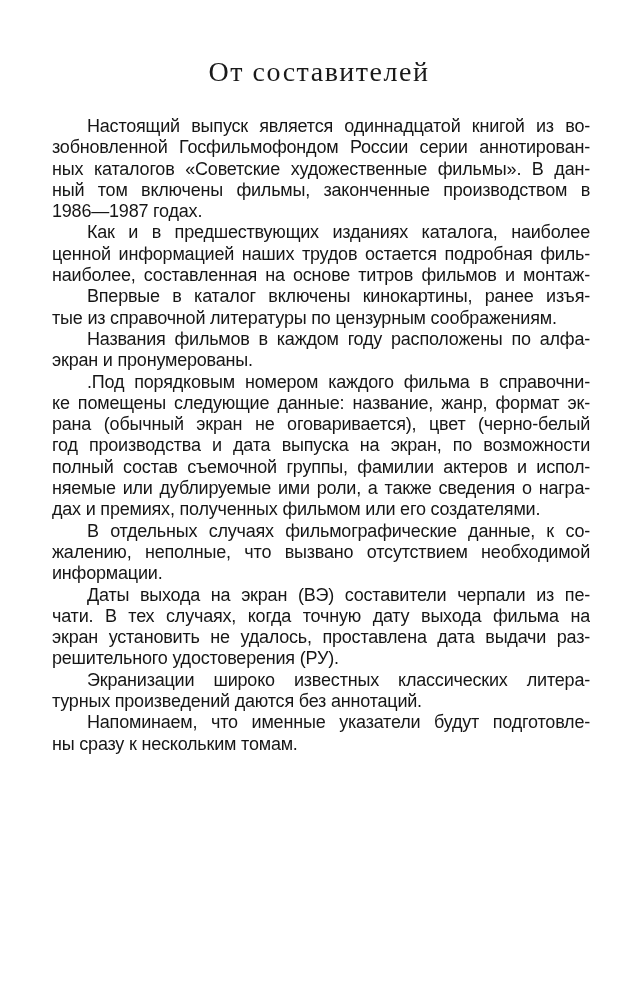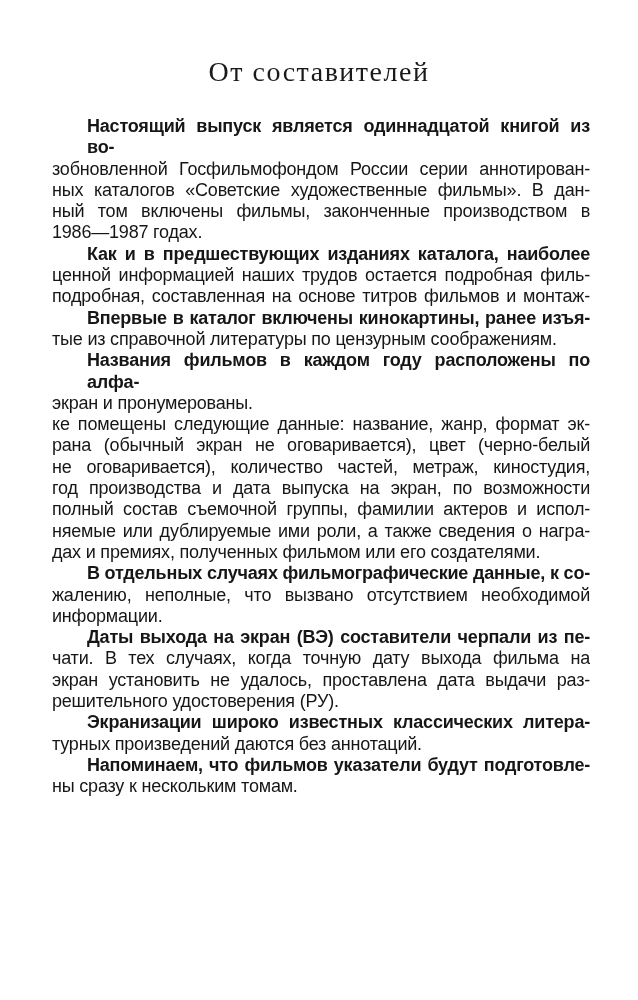--- a/index.html
+++ b/index.html
@@ -44,21 +44,20 @@
     margin: 0;
   }
   .text-line {
     text-align: justify;
     text-align-last: justify;
     white-space: normal;
     overflow: hidden;
   }
   .text-line.first {
     padding-left: 35px;
-    font-weight: bold;
   }
   .text-line.last {
     text-align: center;
     text-align-last: left;
   }
 </style>
 </head>
 <body>
 
 <div class="page">
@@ -67,34 +66,34 @@
       <div class="paragraph">
         <div class="text-line first">Настоящий выпуск является одиннадцатой книгой из во-</div>
         <div class="text-line">зобновленной Госфильмофондом России серии аннотирован-</div>
         <div class="text-line">ных каталогов «Советские художественные фильмы». В дан-</div>
         <div class="text-line">ный том включены фильмы, законченные производством в</div>
         <div class="text-line last">1986—1987 годах.</div>
       </div>
       <div class="paragraph">
         <div class="text-line first">Как и в предшествующих изданиях каталога, наиболее</div>
         <div class="text-line">ценной информацией наших трудов остается подробная филь-</div>
-        <div class="text-line">подробная, составленная на основе титров фильмов и монтаж-</div>
+        <div class="text-line">наиболее, составленная на основе титров фильмов и монтаж-</div>
       </div>
       <div class="paragraph">
         <div class="text-line first">Впервые в каталог включены кинокартины, ранее изъя-</div>
         <div class="text-line last">тые из справочной литературы по цензурным соображениям.</div>
       </div>
       <div class="paragraph">
         <div class="text-line first">Названия фильмов в каждом году расположены по алфа-</div>
         <div class="text-line last">экран и пронумерованы.</div>
       </div>
       <div class="paragraph">
+        <div class="text-line first">.Под порядковым номером каждого фильма в справочни-</div>
         <div class="text-line">ке помещены следующие данные: название, жанр, формат эк-</div>
         <div class="text-line">рана (обычный экран не оговаривается), цвет (черно-белый</div>
-        <div class="text-line">не оговаривается), количество частей, метраж, киностудия,</div>
         <div class="text-line">год производства и дата выпуска на экран, по возможности</div>
         <div class="text-line">полный состав съемочной группы, фамилии актеров и испол-</div>
         <div class="text-line">няемые или дублируемые ими роли, а также сведения о награ-</div>
         <div class="text-line last">дах и премиях, полученных фильмом или его создателями.</div>
       </div>
       <div class="paragraph">
         <div class="text-line first">В отдельных случаях фильмографические данные, к со-</div>
         <div class="text-line">жалению, неполные, что вызвано отсутствием необходимой</div>
         <div class="text-line last">информации.</div>
       </div>
@@ -102,17 +101,17 @@
         <div class="text-line first">Даты выхода на экран (ВЭ) составители черпали из пе-</div>
         <div class="text-line">чати. В тех случаях, когда точную дату выхода фильма на</div>
         <div class="text-line">экран установить не удалось, проставлена дата выдачи раз-</div>
         <div class="text-line last">решительного удостоверения (РУ).</div>
       </div>
       <div class="paragraph">
         <div class="text-line first">Экранизации широко известных классических литера-</div>
         <div class="text-line last">турных произведений даются без аннотаций.</div>
       </div>
       <div class="paragraph">
-        <div class="text-line first">Напоминаем, что фильмов указатели будут подготовле-</div>
+        <div class="text-line first">Напоминаем, что именные указатели будут подготовле-</div>
         <div class="text-line last">ны сразу к нескольким томам.</div>
       </div>
     </div>
 </div>
 
 </body></html>

